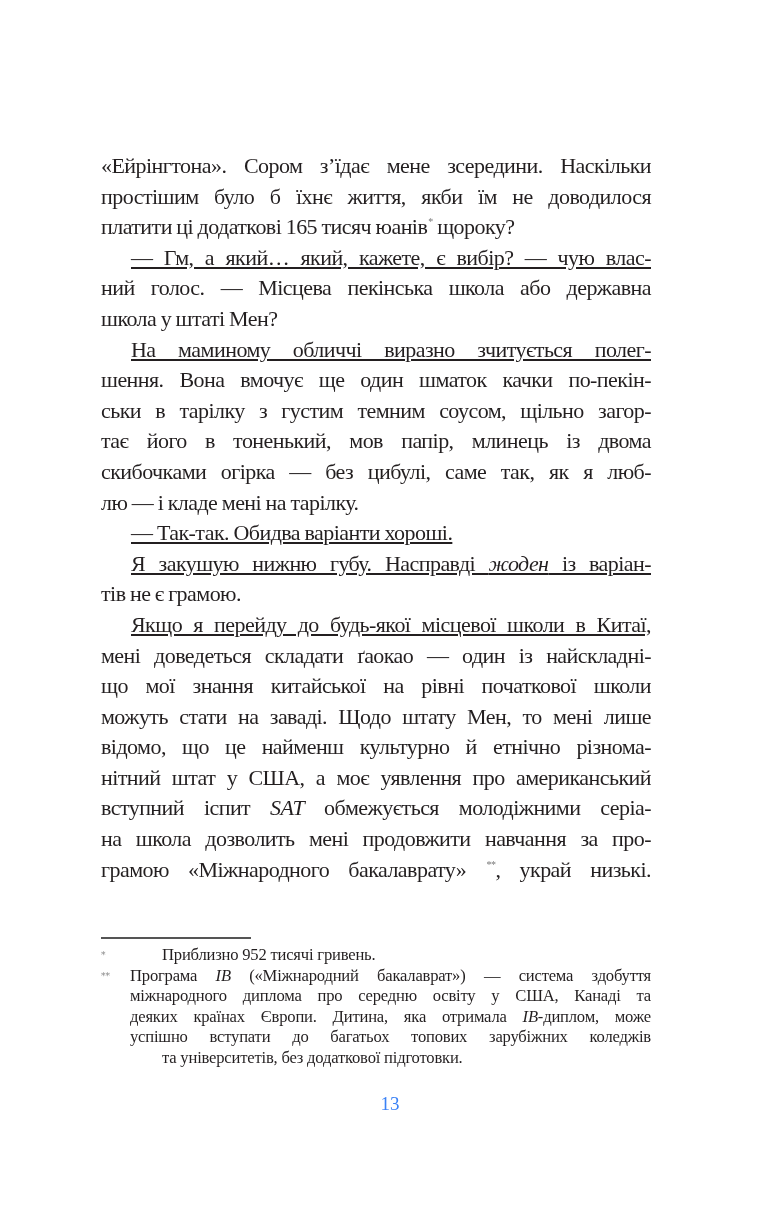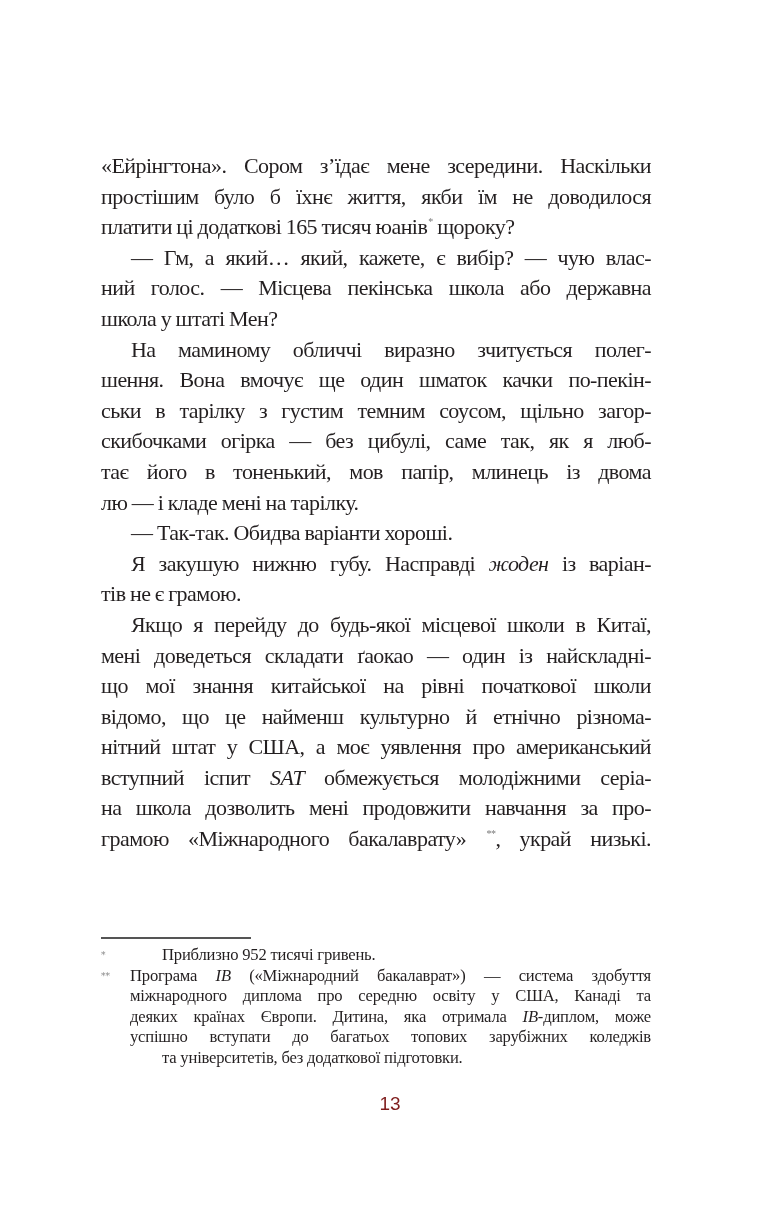--- a/index.html
+++ b/index.html
@@ -11,64 +11,65 @@
     position: absolute; left: 101px; top: 151px; width: 550px;
   }
   .line {
     display: block; height: 30.6px; line-height: 30.6px; font-size: 20.2px;
     white-space: nowrap; text-align: justify; text-align-last: justify;
     letter-spacing: -0.55px; word-spacing: -0.5px;
     font-family: "Liberation Serif", "DejaVu Serif", serif;
     font-size: 22px;
   }
   .line.last { text-align-last: left; }
-  .line.indent { padding-left: 30px; }
+  .line.indent { padding-left: 30px; text-decoration: underline; }
   .ital { font-style: italic; }
   sup.fn { font-size: 10px; color: #777; vertical-align: 9px; line-height: 0; margin-left: 1px; }
   .fn-rule {
     position: absolute; left: 101px; top: 937px; width: 150px; height: 1.5px; background: #555;
   }
   .footnotes { position: absolute; left: 101px; top: 945px; width: 550px; }
   .fn-item { position: relative; padding-left: 29px; }
   .fn-marker {
     position: absolute; left: 0; top: 0; font-size: 9px; color: #888; line-height: 20px;
   }
   .fn-line {
     display: block; height: 20.5px; line-height: 20.5px; font-size: 16.6px; white-space: nowrap;
     text-align: justify; text-align-last: justify; letter-spacing: -0.2px;
     font-family: "Liberation Serif", "DejaVu Serif", serif;
   }
   .fn-line.last { text-align-last: left; margin-left: 32px; }
   .page-number {
     position: absolute; left: 0; width: 780px; top: 1093px; text-align: center;
-    font-size: 19px; font-family: Liberation Sans, sans-serif; color: #7f1d1d;
+    font-size: 19px; font-family: Liberation Serif, serif; color: #3b82f6;
   }
 </style>
 </head>
 <body>
 
 <div class="text-block" id="body">
     <span class="line"><span>«Ейрінгтона». Сором з’їдає мене зсередини. Наскільки</span></span>
     <span class="line"><span>простішим було б їхнє життя, якби їм не доводилося</span></span>
     <span class="line last"><span>платити ці додаткові 165 тисяч юанів</span><sup class="fn">*</sup><span> щороку?</span></span>
     <span class="line indent"><span>— Гм, а який… який, кажете, є вибір? — чую влас-</span></span>
     <span class="line"><span>ний голос. — Місцева пекінська школа або державна</span></span>
     <span class="line last"><span>школа у штаті Мен?</span></span>
     <span class="line indent"><span>На маминому обличчі виразно зчитується полег-</span></span>
     <span class="line"><span>шення. Вона вмочує ще один шматок качки по-пекін-</span></span>
     <span class="line"><span>ськи в тарілку з густим темним соусом, щільно загор-</span></span>
+    <span class="line"><span>тає його в тоненький, мов папір, млинець із двома</span></span>
     <span class="line"><span>скибочками огірка — без цибулі, саме так, як я люб-</span></span>
-    <span class="line"><span>тає його в тоненький, мов папір, млинець із двома</span></span>
     <span class="line last"><span>лю — і кладе мені на тарілку.</span></span>
     <span class="line indent last"><span>— Так-так. Обидва варіанти хороші.</span></span>
     <span class="line indent"><span>Я закушую нижню губу. Насправді </span><span class="ital">жоден</span><span> із варіан-</span></span>
     <span class="line last"><span>тів не є грамою.</span></span>
     <span class="line indent"><span>Якщо я перейду до будь-якої місцевої школи в Китаї,</span></span>
     <span class="line"><span>мені доведеться складати ґаокао — один із найскладні-</span></span>
     <span class="line"><span>що мої знання китайської на рівні початкової школи</span></span>
+    <span class="line"><span>можуть стати на заваді. Щодо штату Мен, то мені лише</span></span>
     <span class="line"><span>відомо, що це найменш культурно й етнічно різнома-</span></span>
     <span class="line"><span>нітний штат у США, а моє уявлення про американський</span></span>
     <span class="line"><span>вступний іспит </span><span class="ital">SAT</span><span> обмежується молодіжними серіа-</span></span>
     <span class="line"><span>на школа дозволить мені продовжити навчання за про-</span></span>
     <span class="line"><span>грамою «Міжнародного бакалаврату» </span><sup class="fn">**</sup><span>, украй низькі.</span></span>
   </div>
 <div class="fn-rule"></div>
 <div class="footnotes" id="footnotes">
     <div class="fn-item">
       <span class="fn-marker">*</span>

